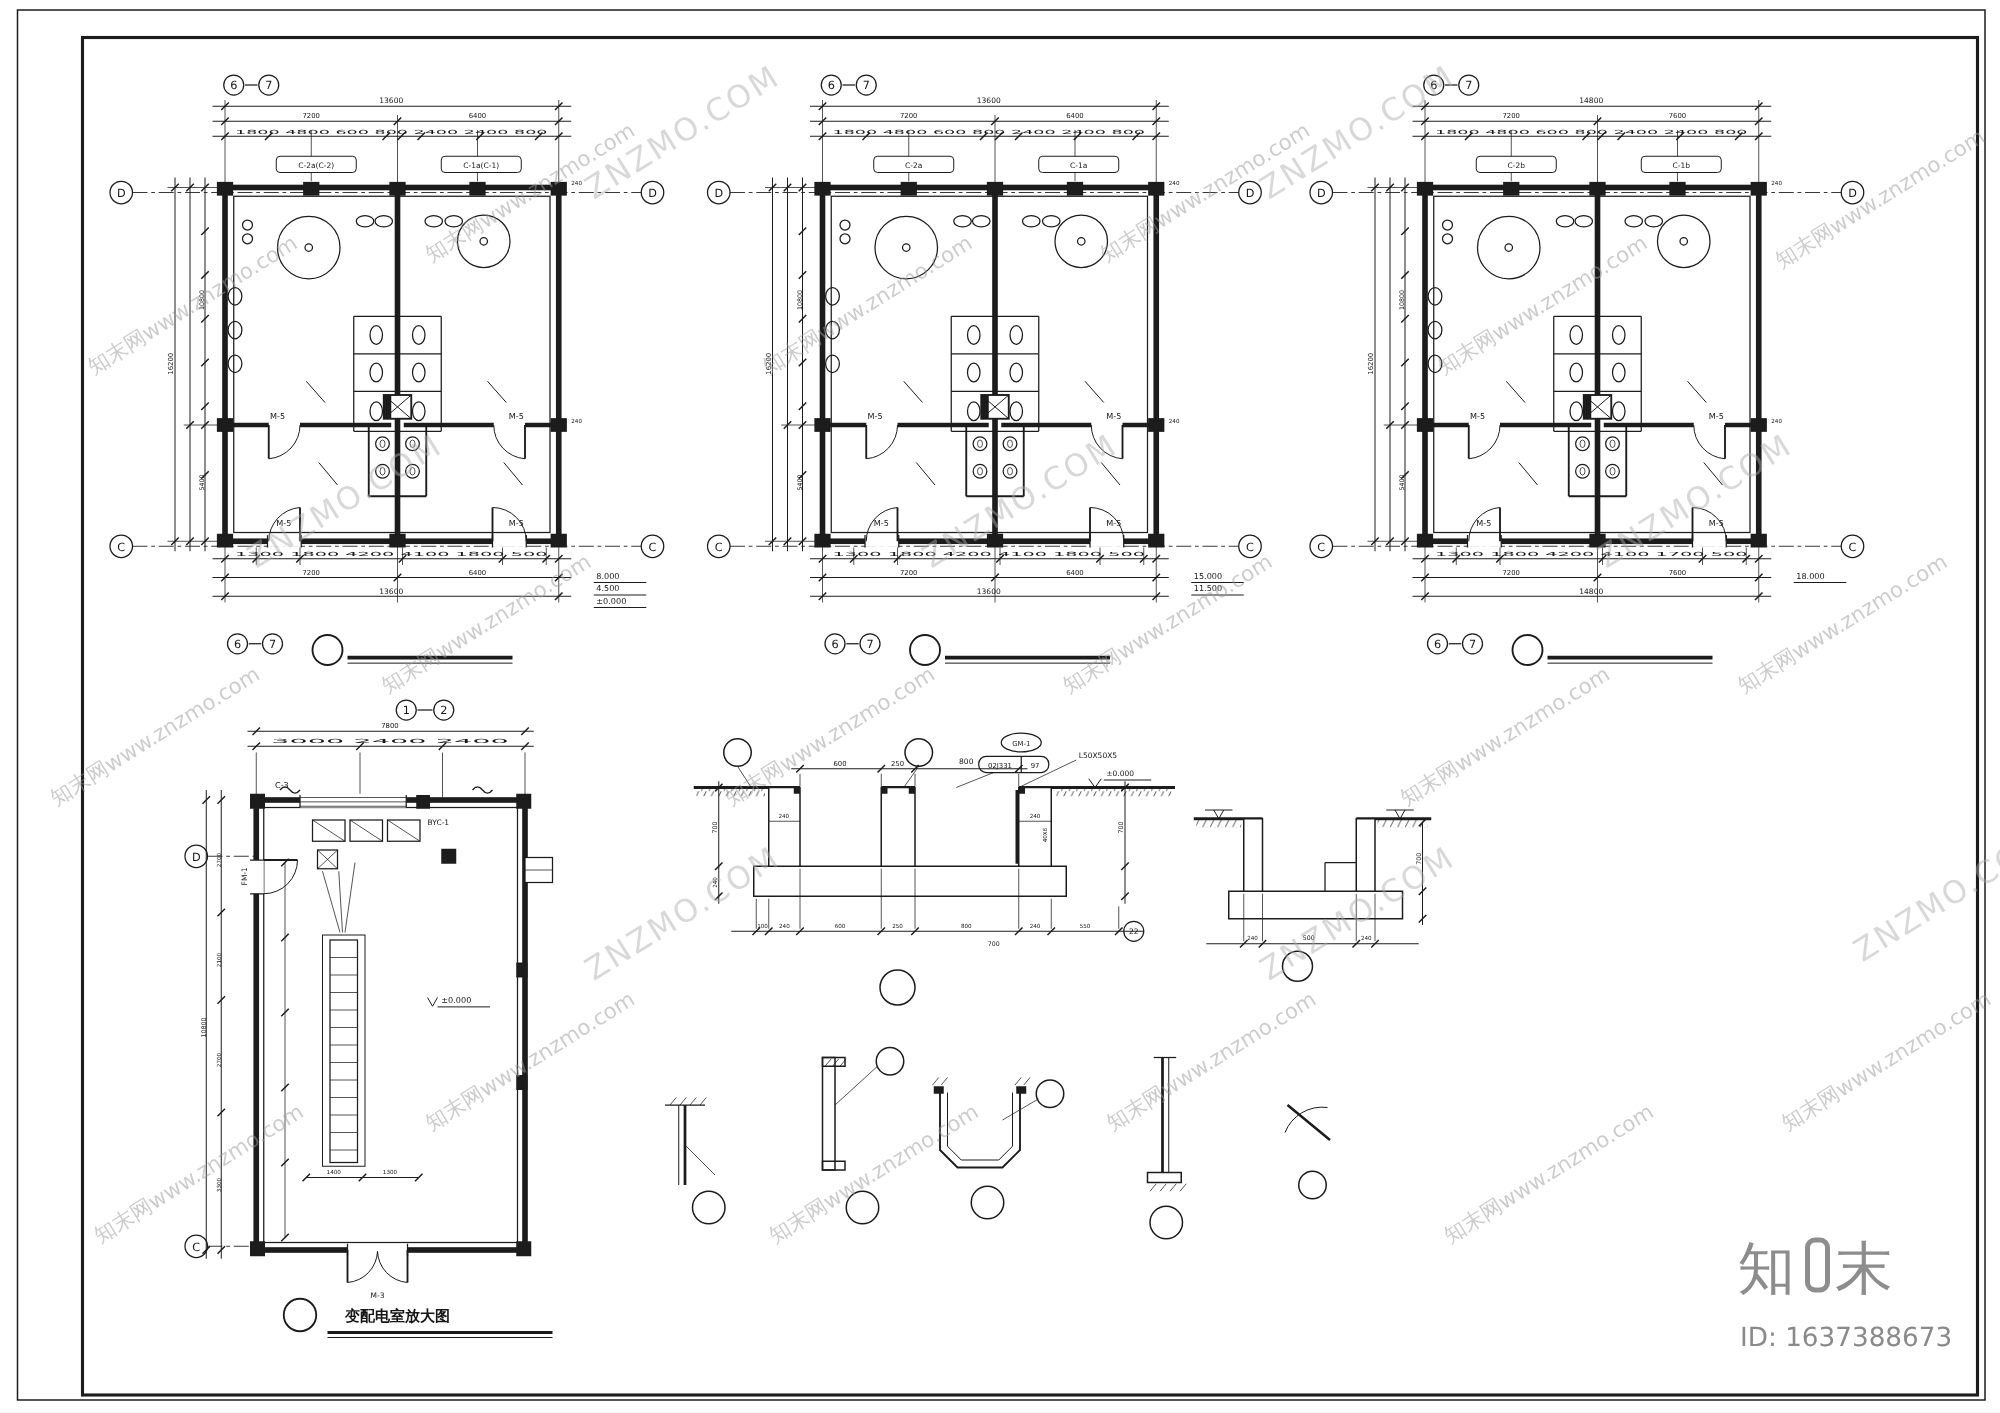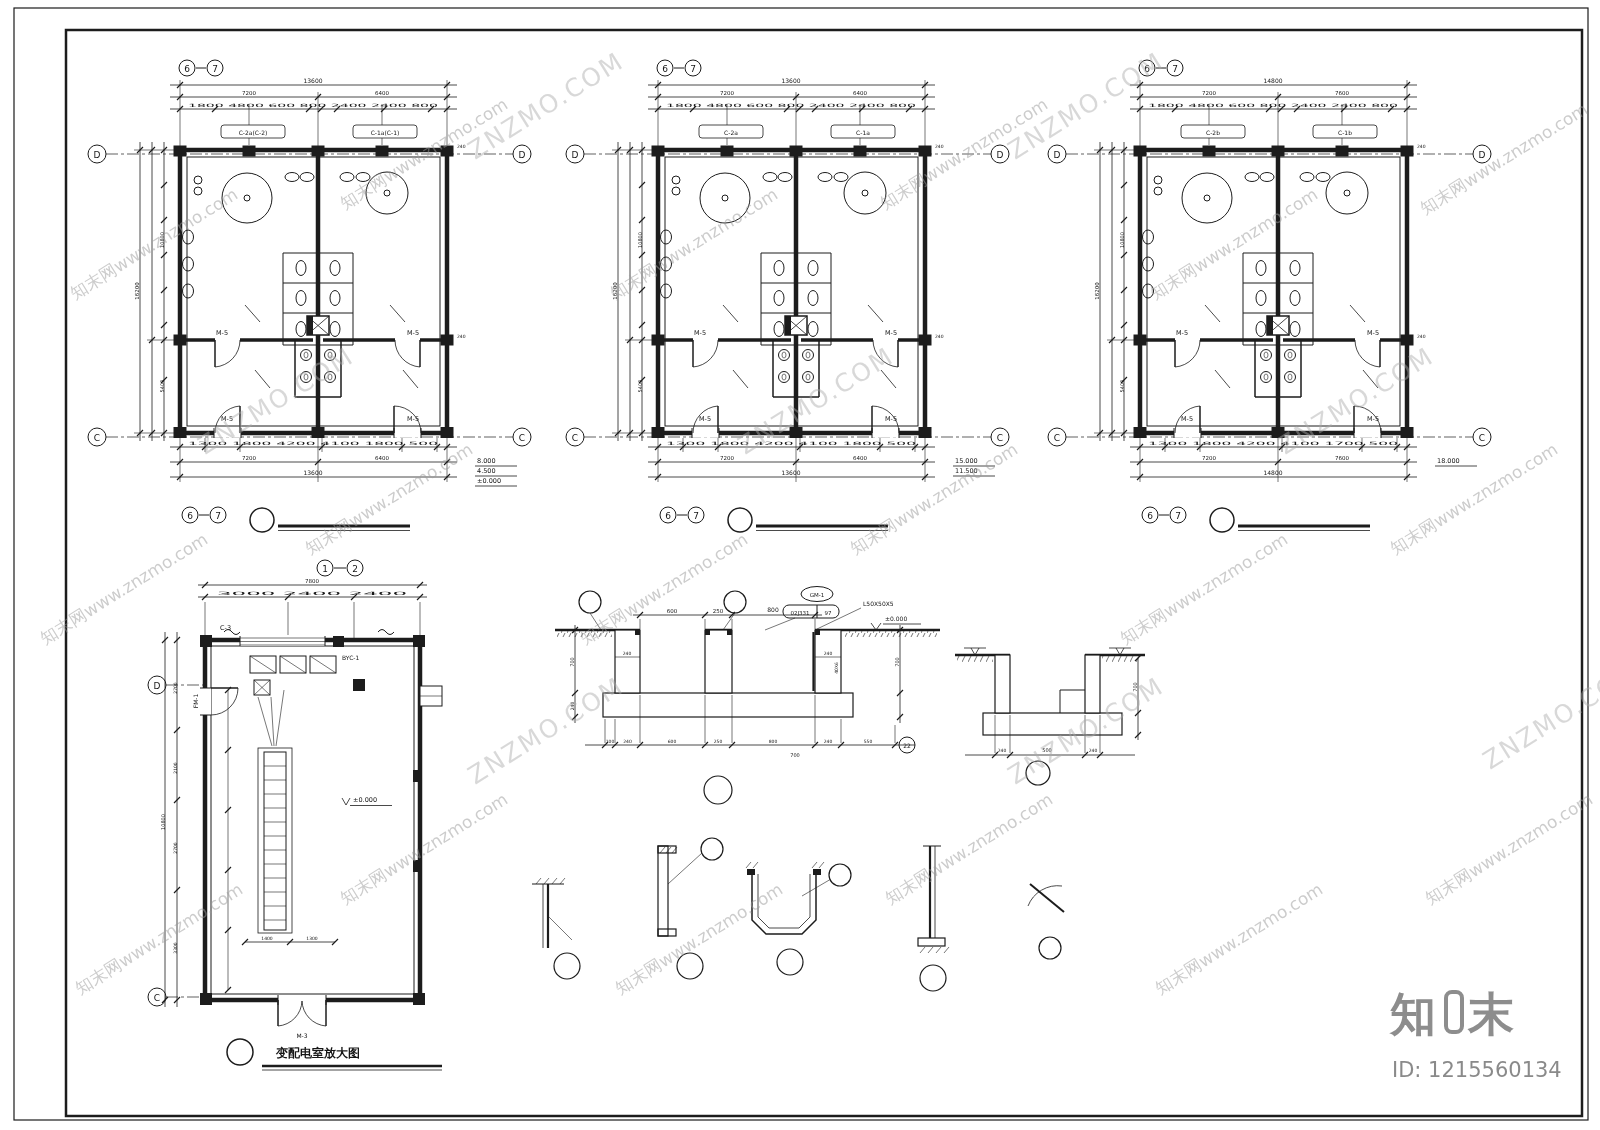--- a/index.html
+++ b/index.html
@@ -12,21 +12,21 @@
   .wh{fill:#ffffff}
   .w45{stroke-width:4.5}.w35{stroke-width:3.5}.w3{stroke-width:3}.w25{stroke-width:2.5}
   .w22{stroke-width:2.2}.w2{stroke-width:2}.w15{stroke-width:1.5}.w12{stroke-width:1.2}
   .w1{stroke-width:1}.w08{stroke-width:.8}.w06{stroke-width:.6}
   .cl{stroke-dasharray:12 3 3 3;stroke-width:.7}
   .t45{font-size:4.5px}.t5{font-size:5px}.t55{font-size:5.5px}.t6{font-size:6px}
   .t65{font-size:6.5px}.t9{font-size:9px}.t12{font-size:12px;font-weight:bold}
   .mid{text-anchor:middle}
   .wm{fill:#9a9a9a;opacity:.5;font-size:17px}
   .wmE{fill:#ababab;opacity:.45;font-size:25px;letter-spacing:2px}
-  .logo{position:absolute;left:1390px;top:984px;font-size:46px;font-weight:bold;color:#8d8d8d;letter-spacing:4px}
+  .logo{position:absolute;left:1390px;top:984px;font-size:46px;font-weight:normal;color:#8d8d8d;letter-spacing:4px}
   .logo-box{display:inline-block;width:12px;height:36px;border:4px solid #8d8d8d;border-radius:8px;margin:0 4px;vertical-align:-4px}
   .site-id{position:absolute;left:1392px;top:1058px;font-size:21px;color:#8a8a8a}
 </style>
 </head>
 <body>
 
 <div class="page">
 <svg width="1600" height="1130" viewBox="0 0 1600 1130">
 
 <defs>
@@ -519,14 +519,14 @@
   <text class="wmE" transform="rotate(-32 745 455)" x="745" y="455">ZNZMO.COM</text>
   <text class="wmE" transform="rotate(-32 1015 785)" x="1015" y="785">ZNZMO.COM</text>
   <text class="wmE" transform="rotate(-32 1285 455)" x="1285" y="455">ZNZMO.COM</text>
   <text class="wmE" transform="rotate(-32 1490 770)" x="1490" y="770">ZNZMO.COM</text>
   <text class="wmE" transform="rotate(-32 475 160)" x="475" y="160">ZNZMO.COM</text>
   <text class="wmE" transform="rotate(-32 1015 160)" x="1015" y="160">ZNZMO.COM</text>
 </g>
 </svg>
 
 <div class="logo"><span>知</span><span class="logo-box"></span><span>末</span></div>
-<div class="site-id">ID: 1215560134</div>
+<div class="site-id">ID: 1637388673</div>
 </div>
 
 </body></html>

